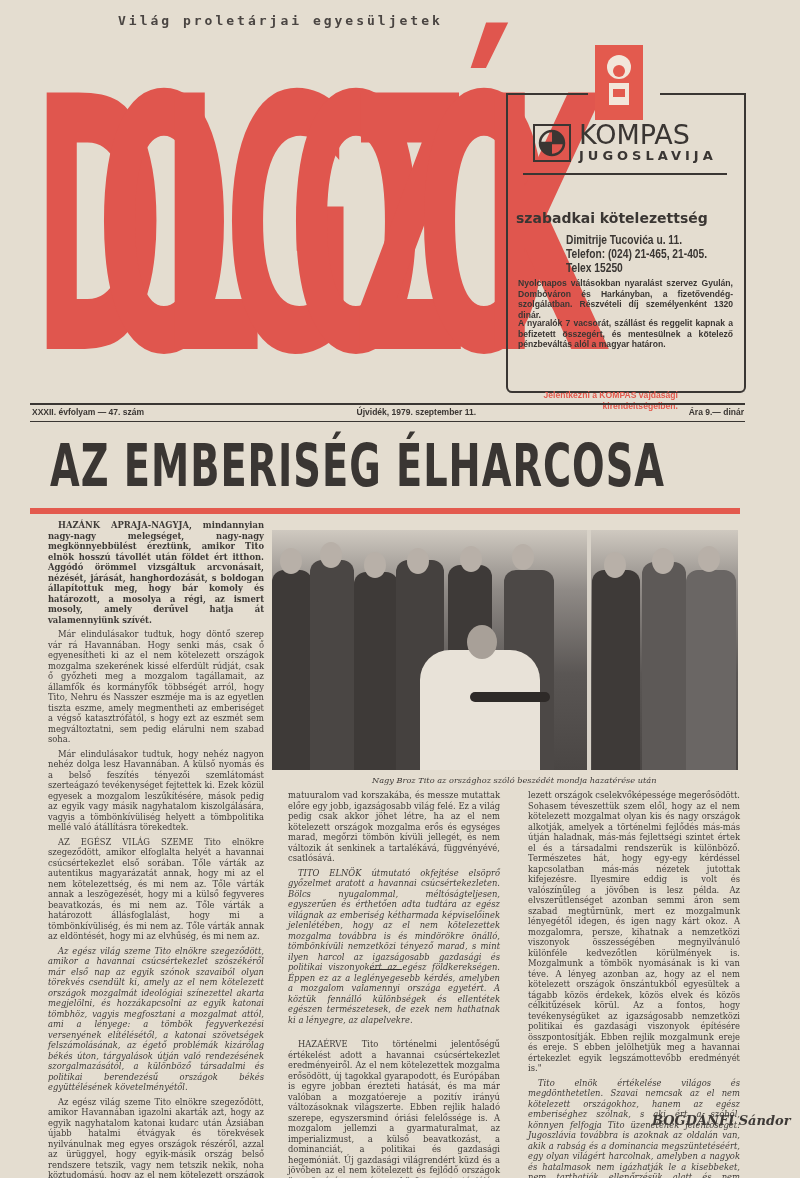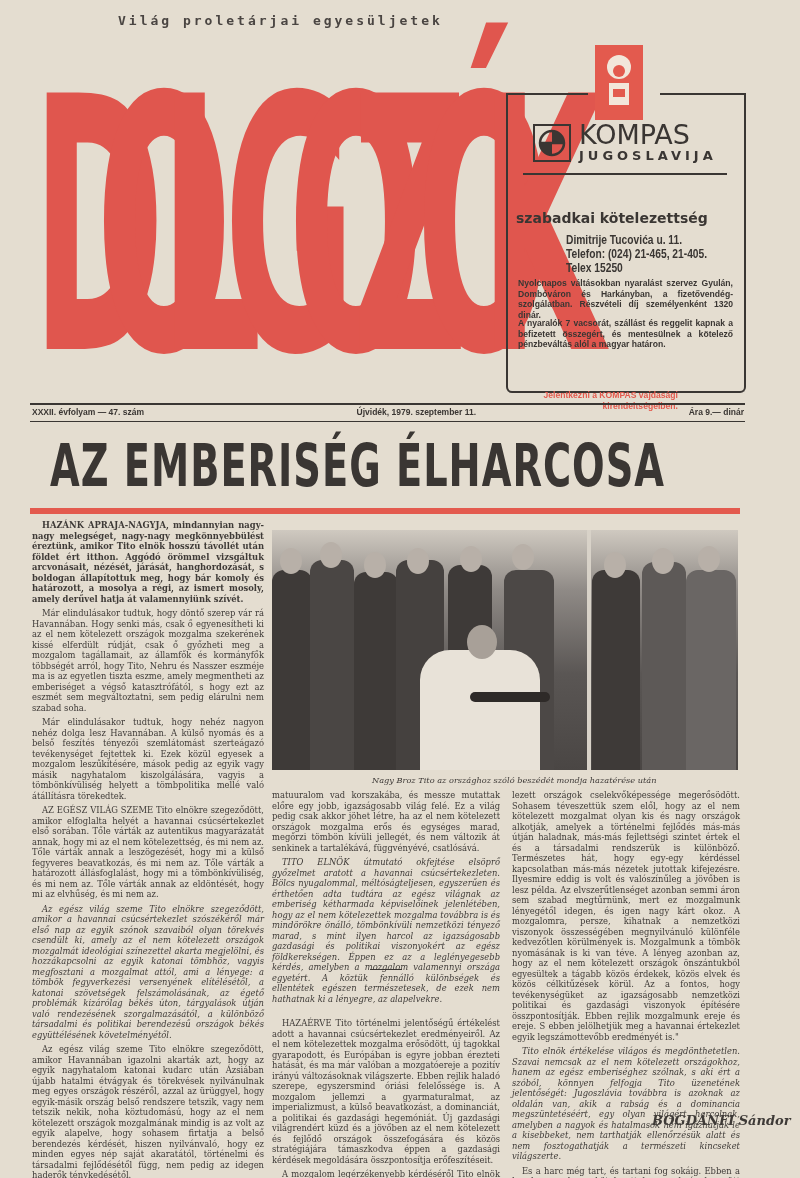--- a/index.html
+++ b/index.html
@@ -57,21 +57,21 @@
   .headline {
     position:absolute; left:50px; top:432px; width:560px;
     font-family:"DejaVu Sans", sans-serif; font-weight:bold; font-size:40px;
     color:#3a3633; letter-spacing:1px; transform:scaleY(1.45) scaleX(.96); transform-origin:left top;
     white-space:nowrap;
   }
   .red-bar { position:absolute; left:30px; top:508px; width:710px; height:6px; background:#e35a4e; }
   .col {
     position:absolute; font-size:8.4px; line-height:10.5px; text-align:justify; color:#3e3a37;
   }
-  .col p { margin:0 0 4px 0; text-indent:10px; }
+  .col p { margin:0 0 4px 16px; text-indent:10px; }
   .col .it { font-style:italic; }
   .lead { font-weight:bold; }
   .photo {
     position:absolute; left:272px; top:530px; width:466px; height:240px;
     background:linear-gradient(180deg,#cfc9c0 0%,#8f8a86 25%,#5a5654 60%,#4a4644 100%);
     overflow:hidden;
   }
   .person { position:absolute; bottom:0; background:#3e3a38; border-radius:12px 12px 0 0; }
   .head { position:absolute; width:22px; height:26px; border-radius:50%; background:#b8b0a8; }
   .caption { position:absolute; left:372px; top:775px; font-style:italic; font-size:8.2px; color:#3e3a37; }

